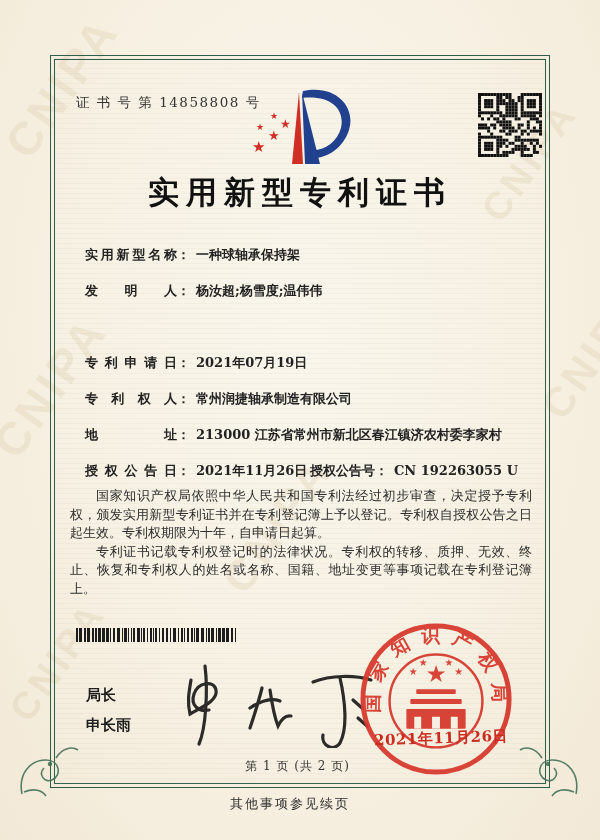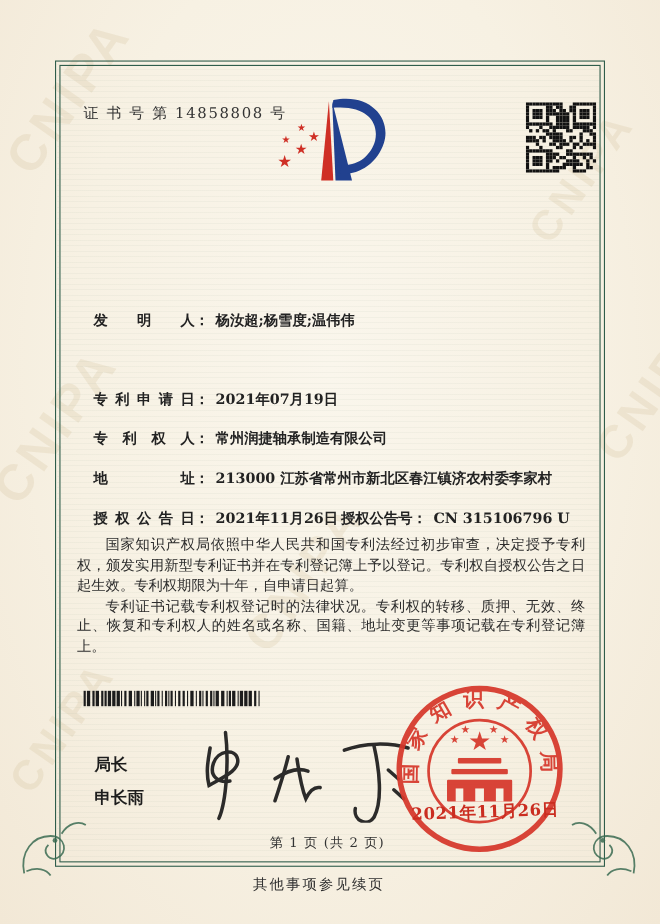--- a/index.html
+++ b/index.html
@@ -380,37 +380,41 @@
         <rect x="18.3" y="61.0" width="3.0" height="3.0" fill="#111"></rect>
         <rect x="21.3" y="61.0" width="3.0" height="3.0" fill="#111"></rect>
         <rect x="24.4" y="61.0" width="3.0" height="3.0" fill="#111"></rect>
         <rect x="27.4" y="61.0" width="3.0" height="3.0" fill="#111"></rect>
         <rect x="42.7" y="61.0" width="3.0" height="3.0" fill="#111"></rect>
         <rect x="45.7" y="61.0" width="3.0" height="3.0" fill="#111"></rect>
         <rect x="48.8" y="61.0" width="3.0" height="3.0" fill="#111"></rect>
         <rect x="51.8" y="61.0" width="3.0" height="3.0" fill="#111"></rect>
       </svg></div>
 
-
+  <div class="title">实用新型专利证书</div>
+
+  <div class="row" style="top:246px;">
+    <span class="lbl" style="width:92px;">实用新型名称</span><span class="colon">：</span><span class="val">一种球轴承保持架</span>
+  </div>
   <div class="row" style="top:282px;">
     <span class="lbl" style="width:92px;">发明人</span><span class="colon">：</span><span class="val">杨汝超;杨雪度;温伟伟</span>
   </div>
   <div class="row" style="top:354px;">
     <span class="lbl" style="width:92px;">专利申请日</span><span class="colon">：</span><span class="val">2021年07月19日</span>
   </div>
   <div class="row" style="top:390px;">
     <span class="lbl" style="width:92px;">专利权人</span><span class="colon">：</span><span class="val">常州润捷轴承制造有限公司</span>
   </div>
   <div class="row" style="top:426px;">
     <span class="lbl" style="width:92px;">地址</span><span class="colon">：</span><span class="val">213000 江苏省常州市新北区春江镇济农村委李家村</span>
   </div>
   <div class="row" style="top:462px;">
     <span class="lbl" style="width:92px;">授权公告日</span><span class="colon">：</span><span class="val">2021年11月26日</span>
     <span class="grant-pair">
-      <span>授权公告号</span><span class="colon">：</span><span class="val">CN 315106796 U</span>
+      <span>授权公告号</span><span class="colon">：</span><span class="val">CN 192263055 U</span>
     </span>
   </div>
 
   <div class="paras">
     <p>国家知识产权局依照中华人民共和国专利法经过初步审查，决定授予专利权，颁发实用新型专利证书并在专利登记簿上予以登记。专利权自授权公告之日起生效。专利权期限为十年，自申请日起算。</p>
     <p>专利证书记载专利权登记时的法律状况。专利权的转移、质押、无效、终止、恢复和专利权人的姓名或名称、国籍、地址变更等事项记载在专利登记簿上。</p>
   </div>
 
   <div class="barcode" id="barcode">
       <i style="width:2px;margin-right:1px;"></i>

